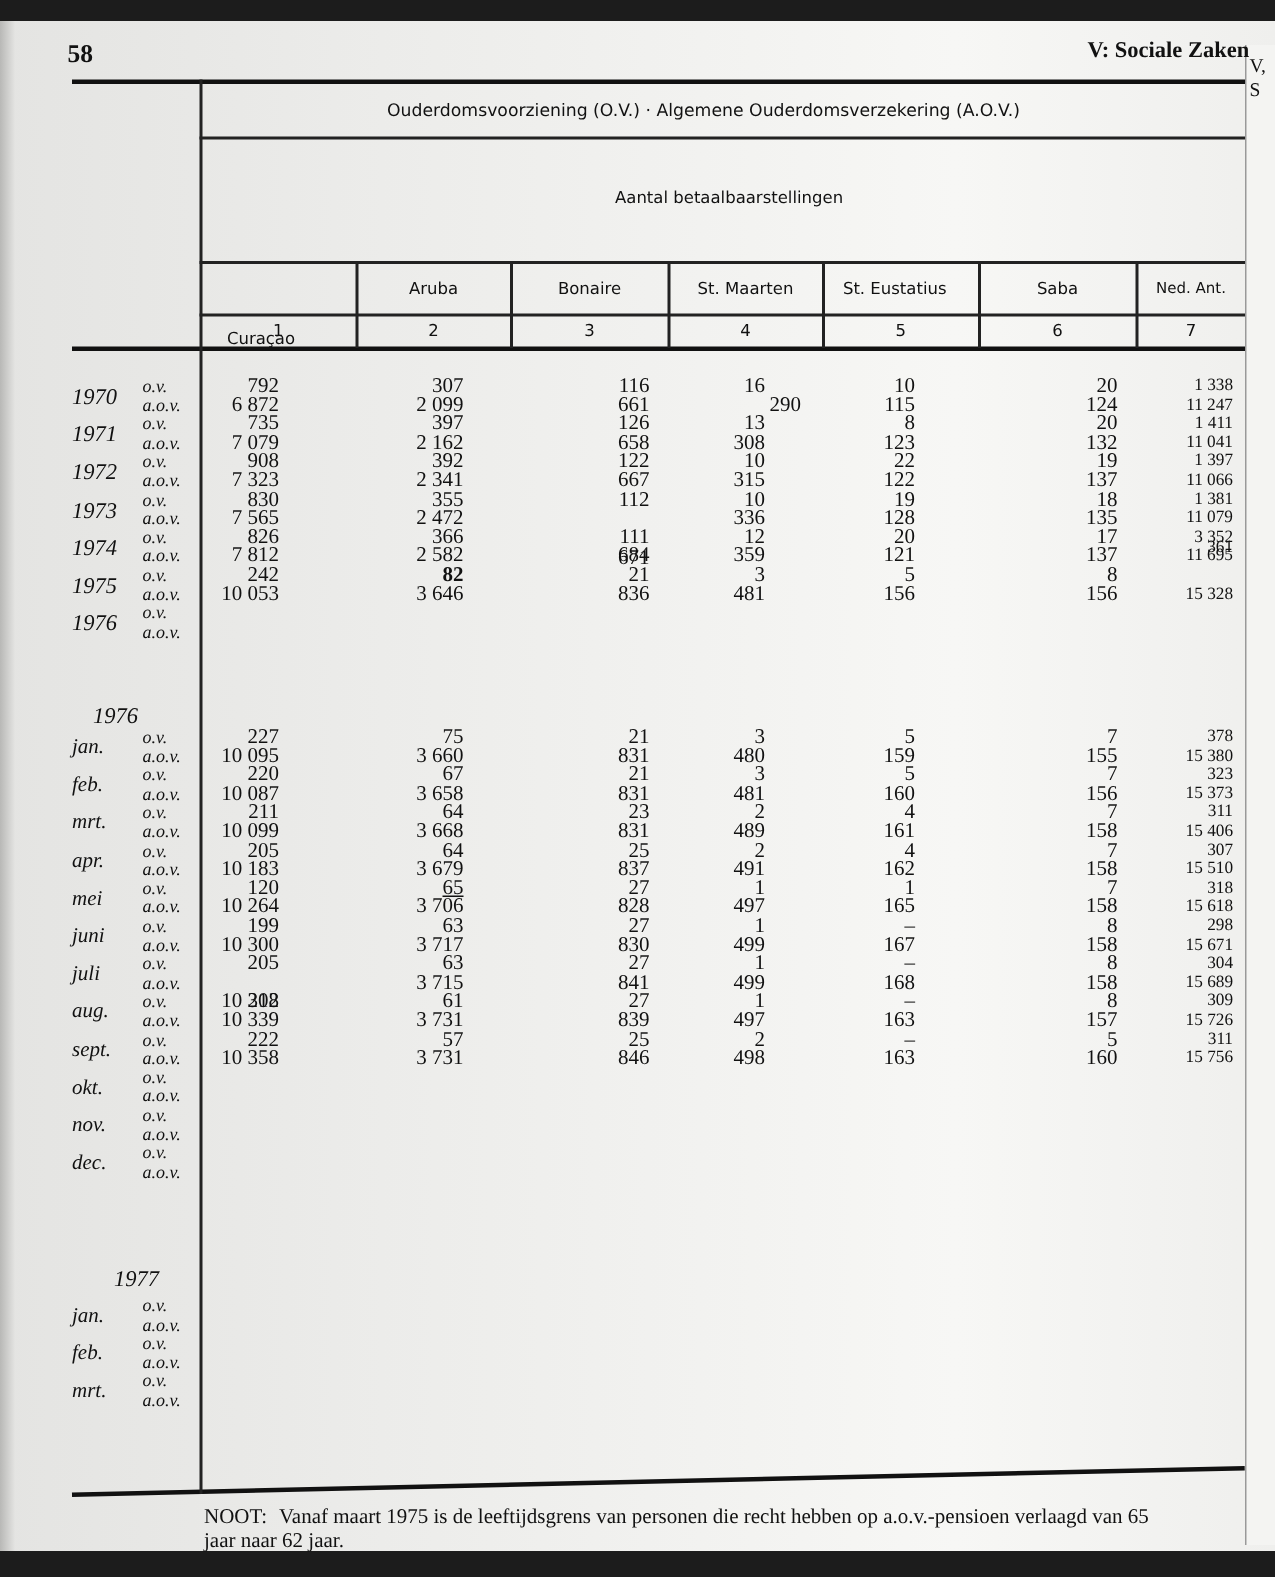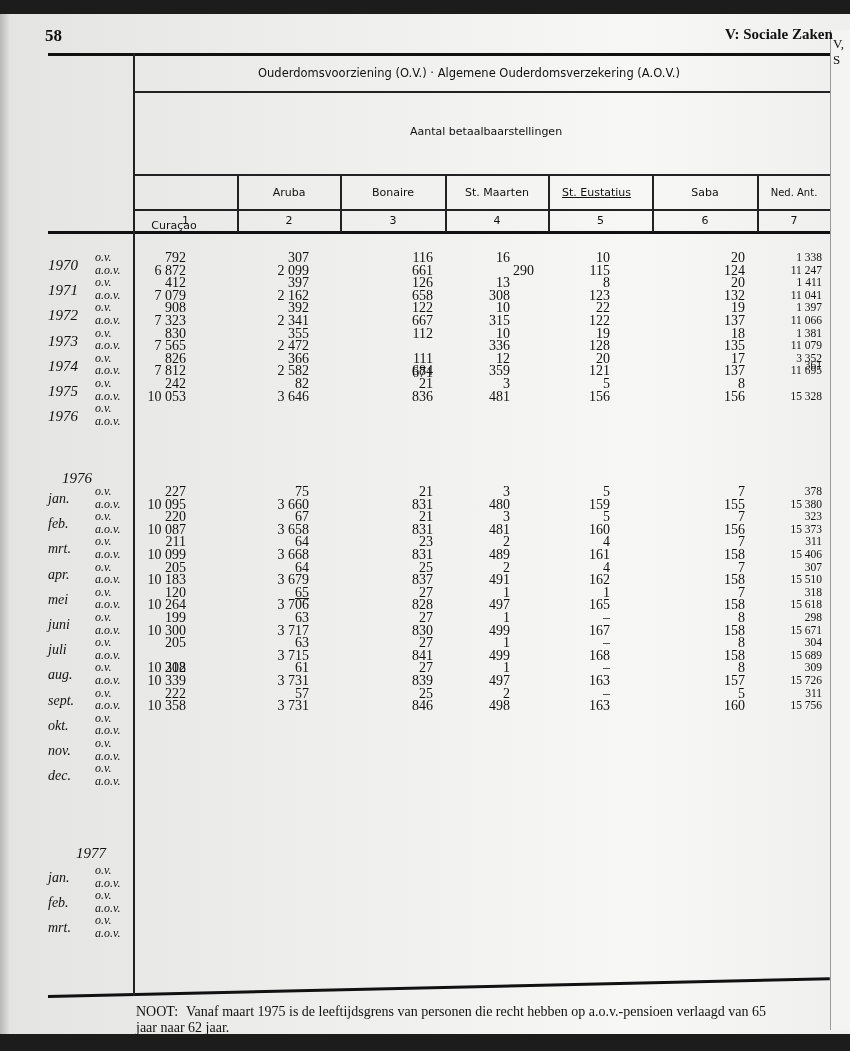--- a/index.html
+++ b/index.html
@@ -71,21 +71,21 @@
 <div class="vline" style="left:652px; top:174px; height:58px;"></div>
 <div class="vline" style="left:757px; top:174px; height:58px;"></div>
 
 <div class="hdr-sans" style="left:258px; top:66px; font-size:11.5px;">Ouderdomsvoorziening (O.V.) · Algemene Ouderdomsverzekering (A.O.V.)</div>
 <div class="hdr-sans" style="left:410px; top:125px;">Aantal betaalbaarstellingen</div>
 
 <div class="hdr-sans cell-center" style="left:134px; width:80px; top:186px;margin-top:33px;">Curaçao</div>
 <div class="hdr-sans cell-center" style="left:238px; width:102px; top:186px;">Aruba</div>
 <div class="hdr-sans cell-center" style="left:341px; width:104px; top:186px;text-align:center;">Bonaire</div>
 <div class="hdr-sans cell-center" style="left:446px; width:102px; top:186px;">St. Maarten</div>
-<div class="hdr-sans cell-center" style="left:549px; width:95px; top:186px;text-decoration:underline;">St. Eustatius</div>
+<div class="hdr-sans cell-center" style="left:549px; width:95px; top:186px;">St. Eustatius</div>
 <div class="hdr-sans cell-center" style="left:653px; width:104px; top:186px;">Saba</div>
 <div class="hdr-sans cell-center" style="left:758px; width:72px; top:187px; font-size:10px;">Ned. Ant.</div>
 
 <div class="hdr-sans cell-center" style="left:134px; width:103px; top:214px;">1</div>
 <div class="hdr-sans cell-center" style="left:238px; width:102px; top:214px;">2</div>
 <div class="hdr-sans cell-center" style="left:341px; width:104px; top:214px;">3</div>
 <div class="hdr-sans cell-center" style="left:446px; width:102px; top:214px;">4</div>
 <div class="hdr-sans cell-center" style="left:549px; width:103px; top:214px;">5</div>
 <div class="hdr-sans cell-center" style="left:653px; width:104px; top:214px;">6</div>
 <div class="hdr-sans cell-center" style="left:758px; width:72px; top:214px;">7</div>
@@ -103,21 +103,21 @@
     <div class="rowlabel-kind" style="top:262.6px;">a.o.v.</div>
     <div class="num" style="left:106px;width:80px;top:262.6px;">6 872</div>
     <div class="num" style="left:229px;width:80px;top:262.6px;">2 099</div>
     <div class="num" style="left:353px;width:80px;top:262.6px;">661</div>
     <div class="num" style="left:430px;width:80px;top:262.6px;padding-left:24px;">290</div>
     <div class="num" style="left:530px;width:80px;top:262.6px;">115</div>
     <div class="num" style="left:665px;width:80px;top:262.6px;">124</div>
     <div class="num small" style="left:742px;width:80px;top:263.6px;">11 247</div>
     <div class="rowlabel-year" style="top:282.2px;">1971</div>
     <div class="rowlabel-kind" style="top:275.2px;">o.v.</div>
-    <div class="num" style="left:106px;width:80px;top:275.2px;">412</div>
+    <div class="num" style="left:106px;width:80px;top:275.2px;">735</div>
     <div class="num" style="left:229px;width:80px;top:275.2px;">397</div>
     <div class="num" style="left:353px;width:80px;top:275.2px;">126</div>
     <div class="num" style="left:430px;width:80px;top:275.2px;">13</div>
     <div class="num" style="left:530px;width:80px;top:275.2px;">8</div>
     <div class="num" style="left:665px;width:80px;top:275.2px;">20</div>
     <div class="num small" style="left:742px;width:80px;top:276.2px;">1 411</div>
     <div class="rowlabel-kind" style="top:287.8px;">a.o.v.</div>
     <div class="num" style="left:106px;width:80px;top:287.8px;">7 079</div>
     <div class="num" style="left:229px;width:80px;top:287.8px;">2 162</div>
     <div class="num" style="left:353px;width:80px;top:287.8px;">658</div>
@@ -172,21 +172,21 @@
     <div class="num" style="left:106px;width:80px;top:363.4px;">7 812</div>
     <div class="num" style="left:229px;width:80px;top:363.4px;">2 582</div>
     <div class="num" style="left:353px;width:80px;top:363.4px;">684</div>
     <div class="num" style="left:430px;width:80px;top:363.4px;">359</div>
     <div class="num" style="left:530px;width:80px;top:363.4px;">121</div>
     <div class="num" style="left:665px;width:80px;top:363.4px;">137</div>
     <div class="num small" style="left:742px;width:80px;top:364.4px;">11 695</div>
     <div class="rowlabel-year" style="top:382.99999999999994px;">1975</div>
     <div class="rowlabel-kind" style="top:375.99999999999994px;">o.v.</div>
     <div class="num" style="left:106px;width:80px;top:375.99999999999994px;">242</div>
-    <div class="num" style="left:229px;width:80px;top:375.99999999999994px;">82</div>
+    <div class="num" style="left:229px;width:80px;top:375.99999999999994px;font-weight:bold;">82</div>
     <div class="num" style="left:353px;width:80px;top:375.99999999999994px;">21</div>
     <div class="num" style="left:430px;width:80px;top:375.99999999999994px;">3</div>
     <div class="num" style="left:530px;width:80px;top:375.99999999999994px;">5</div>
     <div class="num" style="left:665px;width:80px;top:375.99999999999994px;">8</div>
     <div class="num small" style="left:742px;width:80px;top:359px;">361</div>
     <div class="rowlabel-kind" style="top:388.59999999999997px;">a.o.v.</div>
     <div class="num" style="left:106px;width:80px;top:388.59999999999997px;">10 053</div>
     <div class="num" style="left:229px;width:80px;top:388.59999999999997px;">3 646</div>
     <div class="num" style="left:353px;width:80px;top:388.59999999999997px;">836</div>
     <div class="num" style="left:430px;width:80px;top:388.59999999999997px;">481</div>

